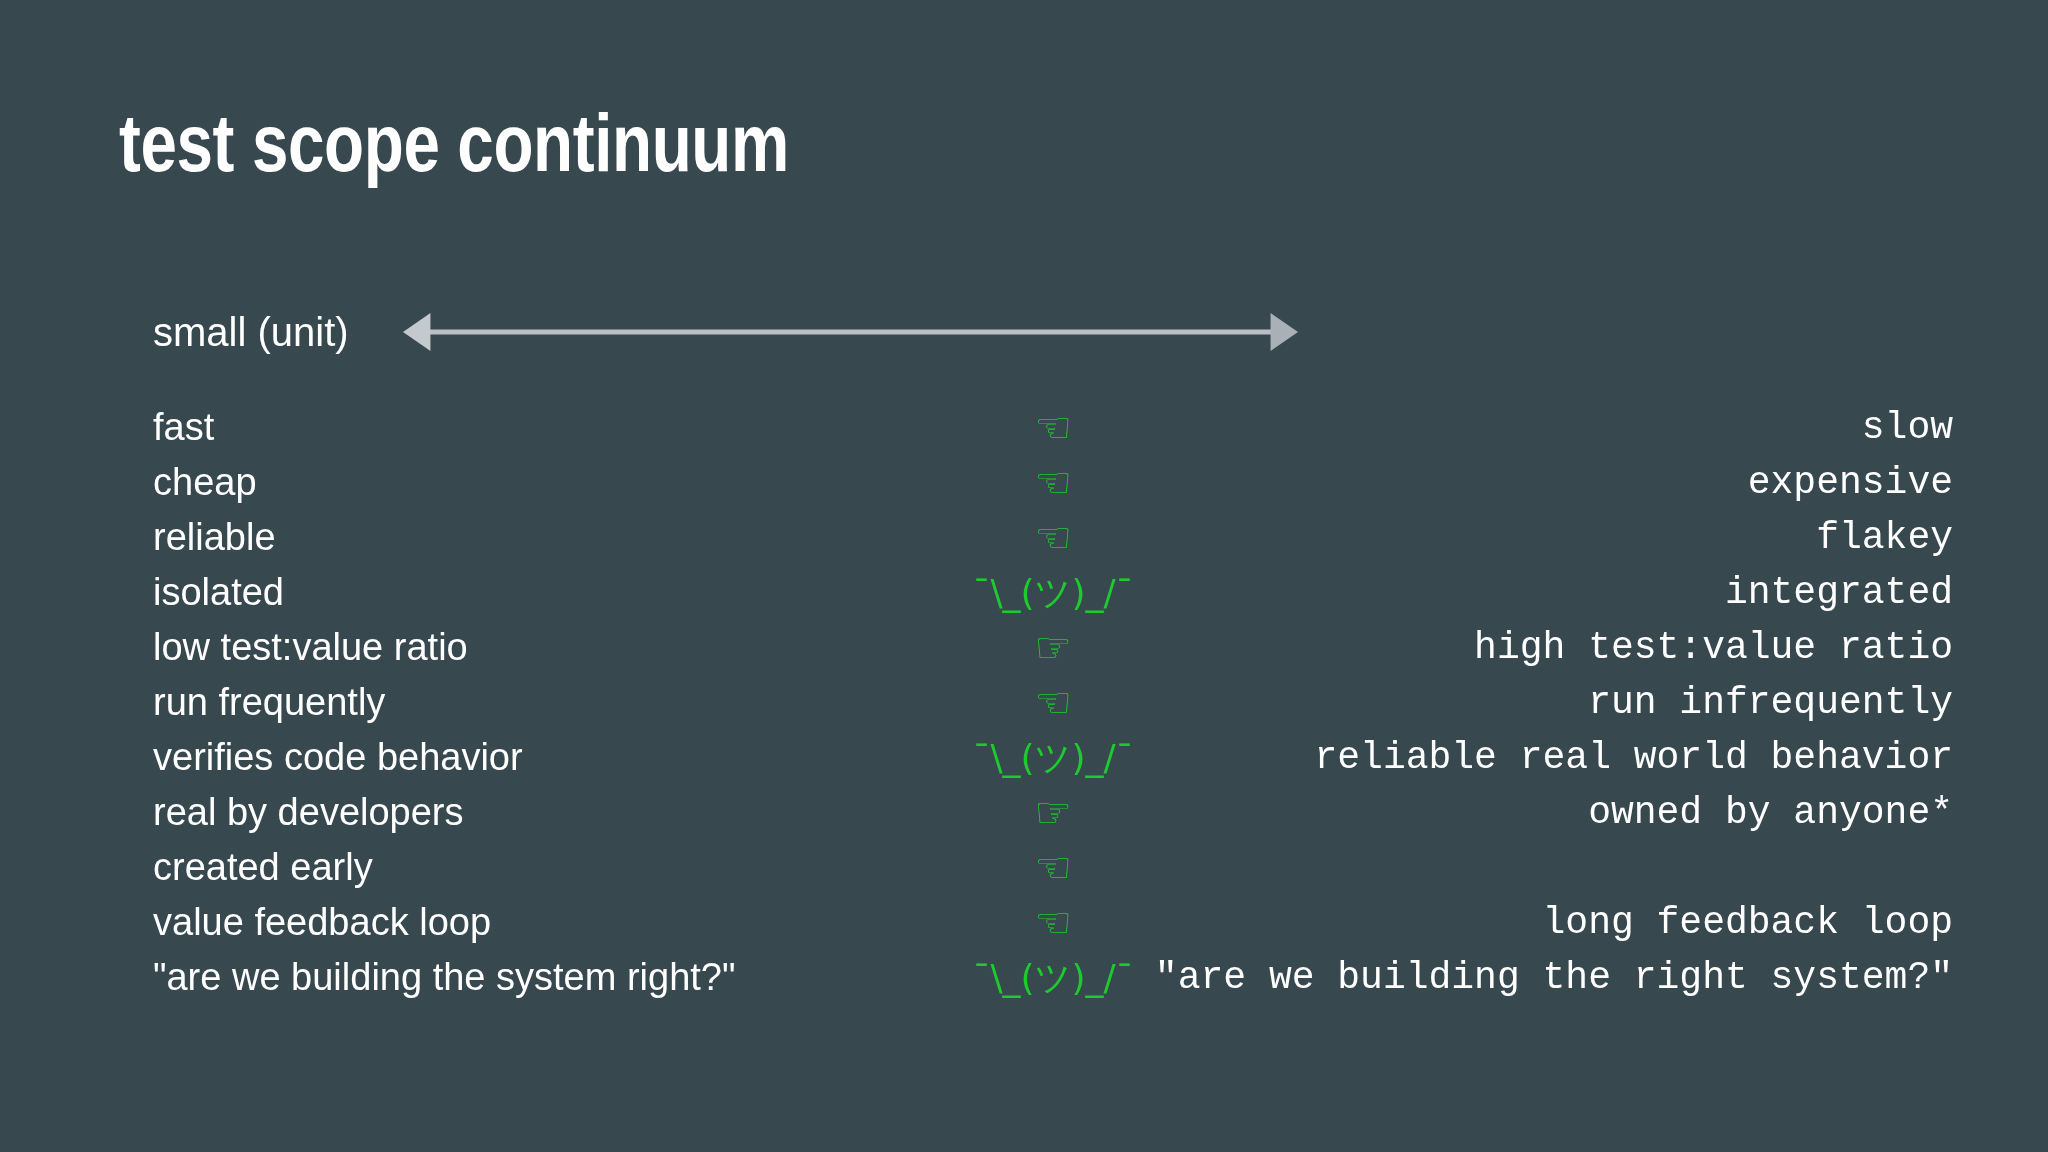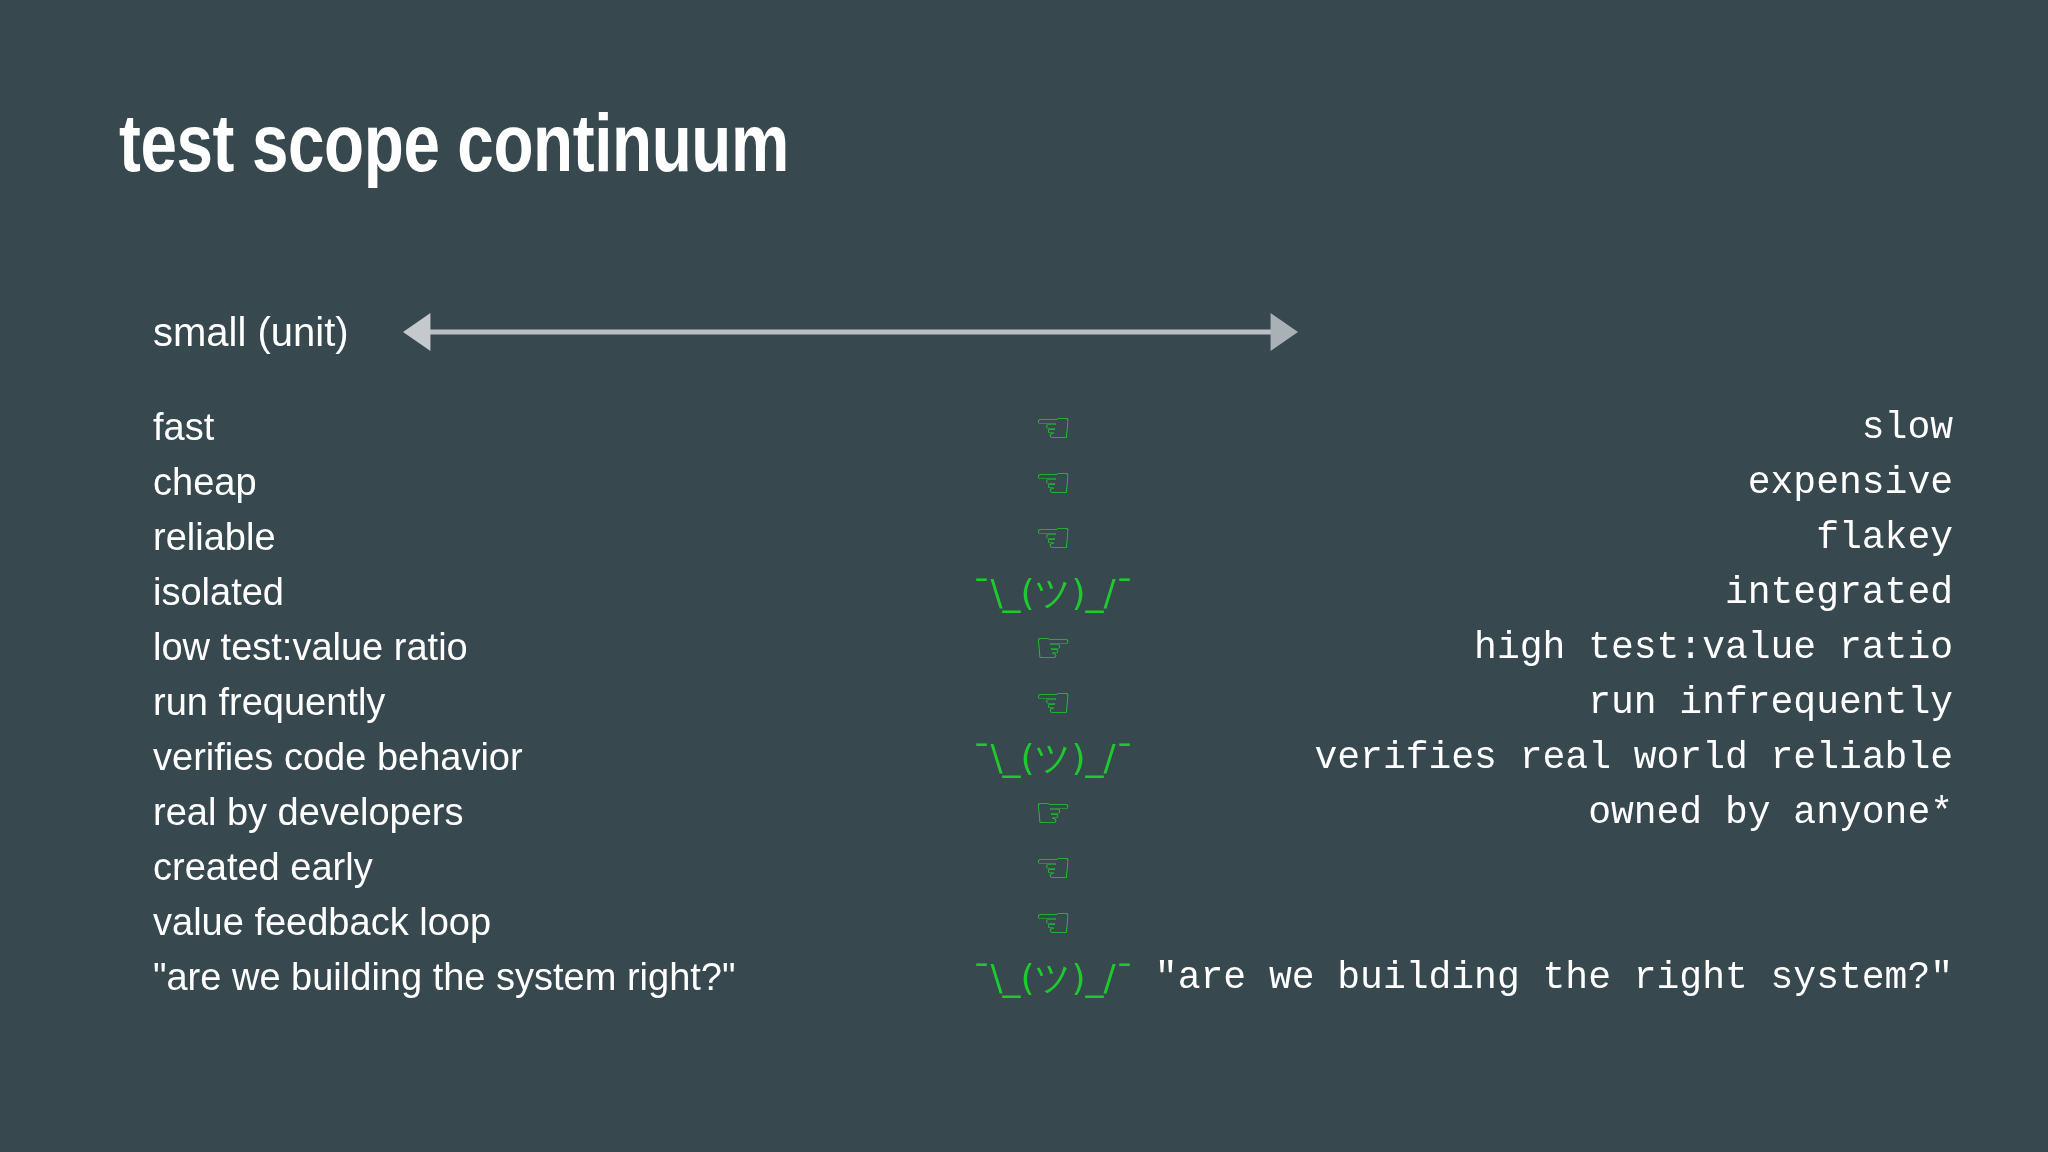--- a/index.html
+++ b/index.html
@@ -158,37 +158,38 @@
 
     <div class="row">
       <span class="left">run frequently</span>
       <span class="mid glyph-hand">☜</span>
       <span class="right">run infrequently</span>
     </div>
 
     <div class="row">
       <span class="left">verifies code behavior</span>
       <span class="mid glyph-shrug">¯\_(ツ)_/¯</span>
-      <span class="right">verifies real world reliable</span>
+      <span class="right">reliable real world behavior</span>
     </div>
 
     <div class="row">
       <span class="left">real by developers</span>
       <span class="mid glyph-hand">☞</span>
       <span class="right">owned by anyone*</span>
     </div>
 
     <div class="row">
       <span class="left">created early</span>
       <span class="mid glyph-hand">☜</span>
     </div>
 
     <div class="row">
       <span class="left">value feedback loop</span>
       <span class="mid glyph-hand">☜</span>
+      <span class="right">long feedback loop</span>
     </div>
 
     <div class="row">
       <span class="left">"are we building the system right?"</span>
       <span class="mid glyph-shrug">¯\_(ツ)_/¯</span>
       <span class="right">"are we building the right system?"</span>
     </div>
 
   </div>
 </div>

